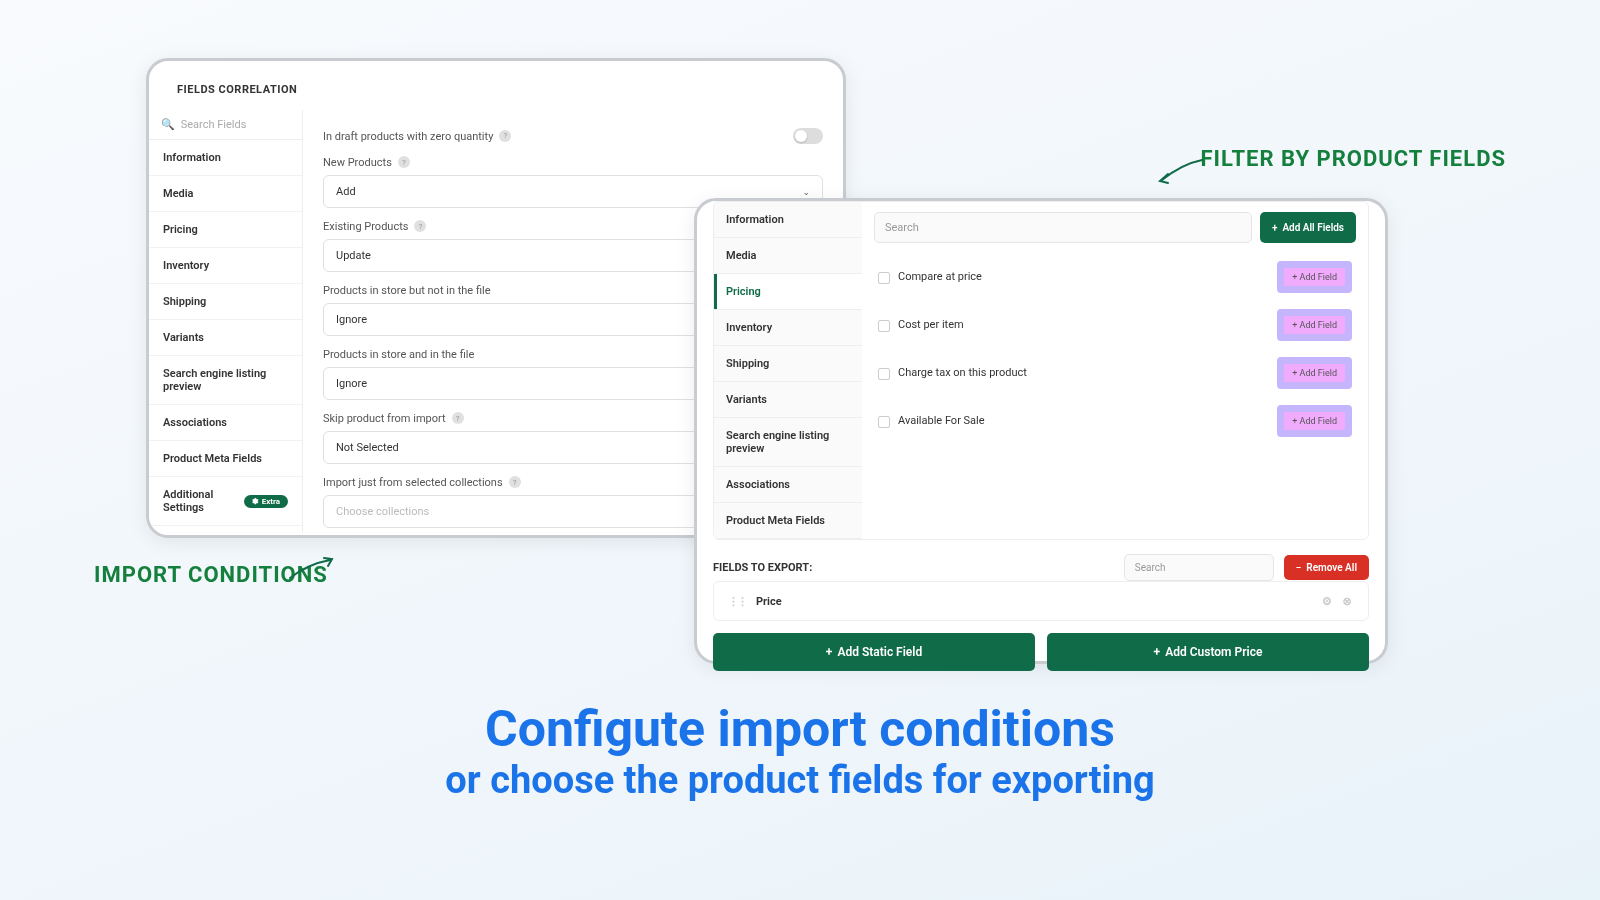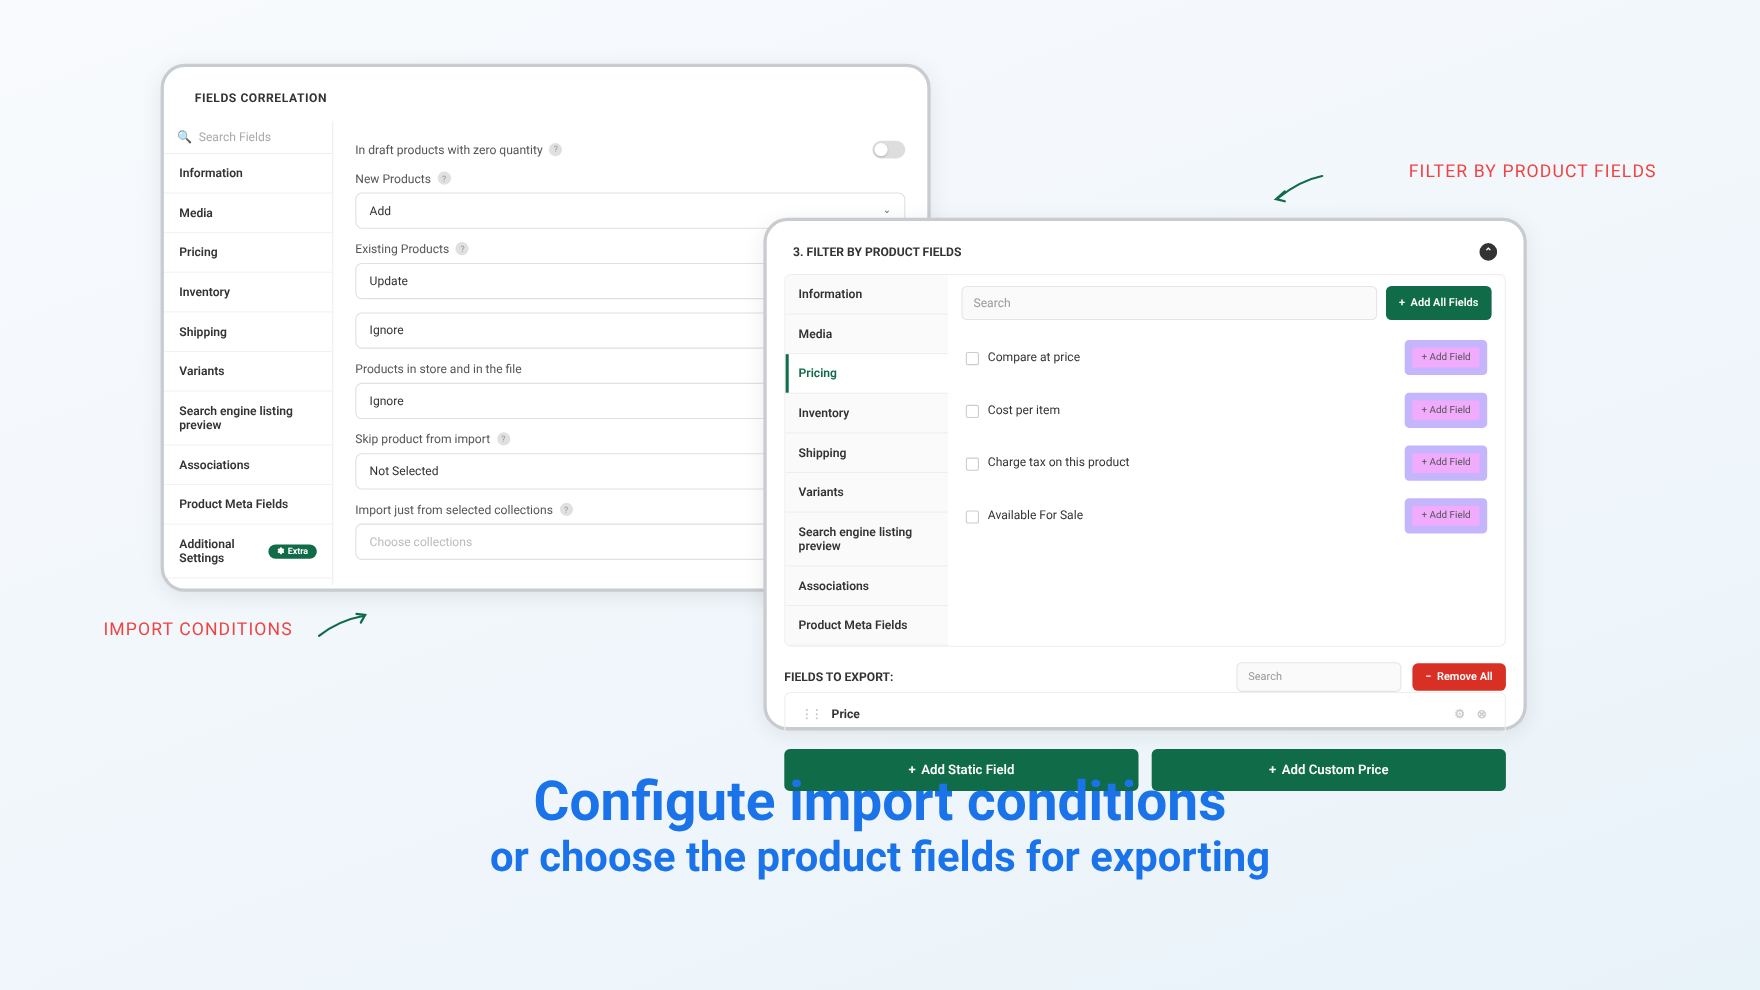--- a/index.html
+++ b/index.html
@@ -49,21 +49,21 @@
 .export-header{display:flex;justify-content:space-between;align-items:center;gap:10px;margin-bottom:0}
 .export-title{font-size:11px;font-weight:700;color:#333;flex:1}
 .search-sm{border:1px solid #e5e5e5;border-radius:5px;padding:7px 10px;font-size:10px;color:#999;width:150px;background:#fafafa}
 .btn-red{background:#d93025;color:#fff;border:none;border-radius:5px;padding:7px 12px;font-size:10px;font-weight:600;cursor:pointer;display:flex;align-items:center;gap:5px}
 .export-item{border:1px solid #eee;border-radius:6px;padding:12px 14px;display:flex;align-items:center;justify-content:space-between;font-size:11px;font-weight:700;color:#333}
 .drag{color:#ccc;margin-right:10px;letter-spacing:-2px}
 .item-actions{display:flex;gap:6px;color:#ccc}
 .gear,.xcircle{width:14px;height:14px;display:inline-flex;align-items:center;justify-content:center;font-size:11px}
 .btn-row{display:flex;gap:12px;margin-top:12px}
 
-.anno{position:absolute;color:#ef4444;font-size:16px;font-weight:400;letter-spacing:1px}
+.anno{position:absolute;color:#15803d;font-size:22px;font-weight:700;letter-spacing:1px}
 .anno-left{left:94px;top:562px}
 .anno-right{right:94px;top:146px}
 .arrow{position:absolute}
 .arrow-left{left:288px;top:556px}
 .arrow-right{right:394px;top:156px}
 .headline{position:absolute;left:0;right:0;top:700px;text-align:center;color:#1a73e8;font-weight:700}
 .headline .l1{font-size:50px}
 .headline .l2{font-size:38px}
 </style>
 </head>
@@ -117,20 +117,23 @@
       <div class="form-row">
         <div class="form-label">
             <span>Existing Products</span>
             <span class="help">?</span>
           </div>
         <div class="dropdown">
             <span>Update</span>
           </div>
       </div>
       <div class="form-row">
+        <div class="form-label">
+            <span>Products in store but not in the file</span>
+          </div>
         <div class="dropdown">
             <span>Ignore</span>
           </div>
       </div>
       <div class="form-row">
         <div class="form-label">
             <span>Products in store and in the file</span>
           </div>
         <div class="dropdown">
             <span>Ignore</span>
@@ -153,24 +156,20 @@
         <div class="dropdown ph">
             <span>Choose collections</span>
           </div>
       </div>
 
     </div>
   </div>
 </div>
 
 <div class="panel panel-right">
-  <div class="rp-header">
-    <span>3. FILTER BY PRODUCT FIELDS</span>
-    <span class="collapse-icon">⌃</span>
-  </div>
   <div class="rp-body">
     <div class="rp-card">
       <div class="rp-sidebar">
         <div class="rp-side-item">Information</div>
         <div class="rp-side-item">Media</div>
         <div class="rp-side-item active">Pricing</div>
         <div class="rp-side-item">Inventory</div>
         <div class="rp-side-item">Shipping</div>
         <div class="rp-side-item">Variants</div>
         <div class="rp-side-item">Search engine listing preview</div>

